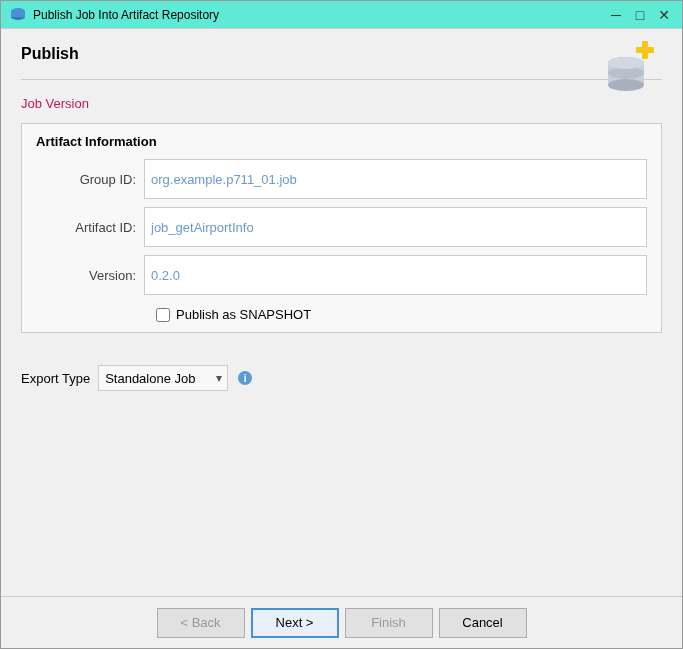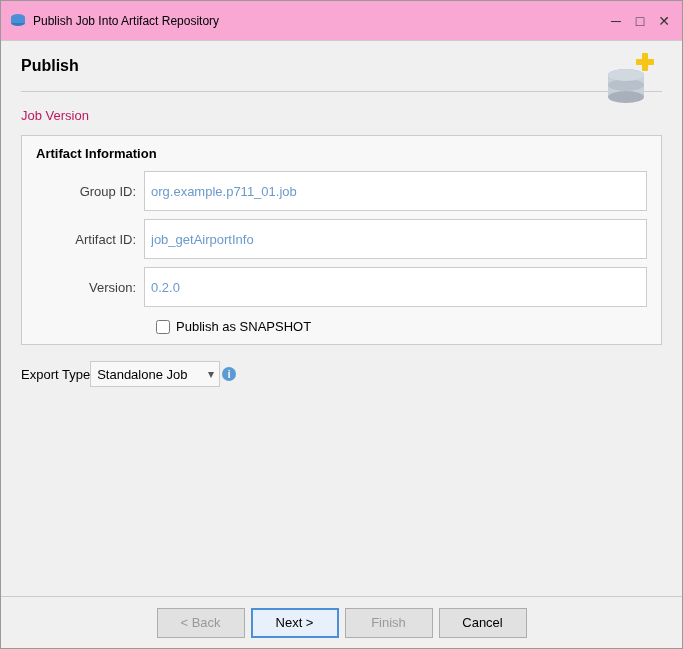--- a/index.html
+++ b/index.html
@@ -16,26 +16,26 @@
     .dialog {
       width: 683px;
       height: 649px;
       background: #f0f0f0;
       border: 1px solid #999;
       display: flex;
       flex-direction: column;
       box-shadow: 2px 2px 8px rgba(0,0,0,0.3);
     }
     .title-bar {
-      background: #f9a8d4;
+      background: #5eead4;
       padding: 6px 8px;
       display: flex;
       align-items: center;
       border-bottom: 1px solid #ccc;
-      height: 40px;
+      height: 28px;
     }
     .title-bar-icon {
       width: 18px;
       height: 18px;
       margin-right: 6px;
       flex-shrink: 0;
     }
     .title-bar-text {
       flex: 1;
       font-size: 12px;
@@ -166,21 +166,22 @@
       margin-top: 4px;
     }
     .snapshot-checkbox {
       width: 14px;
       height: 14px;
       accent-color: #555;
     }
     .export-type-row {
       display: flex;
       align-items: center;
-      margin-top: 4px;
+      gap: 8px;
+      margin-top: 20px;
     }
     .export-type-label {
       color: #000;
     }
     .export-select-wrap {
       position: relative;
     }
     .export-select {
       height: 26px;
       border: 1px solid #ccc;

